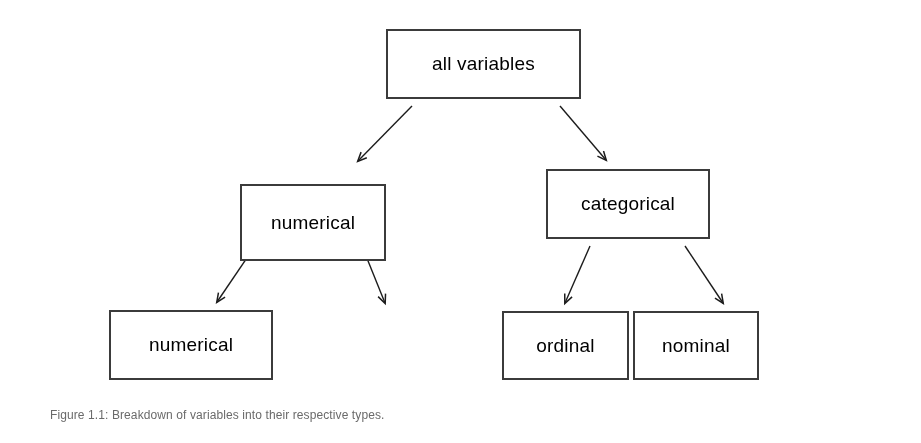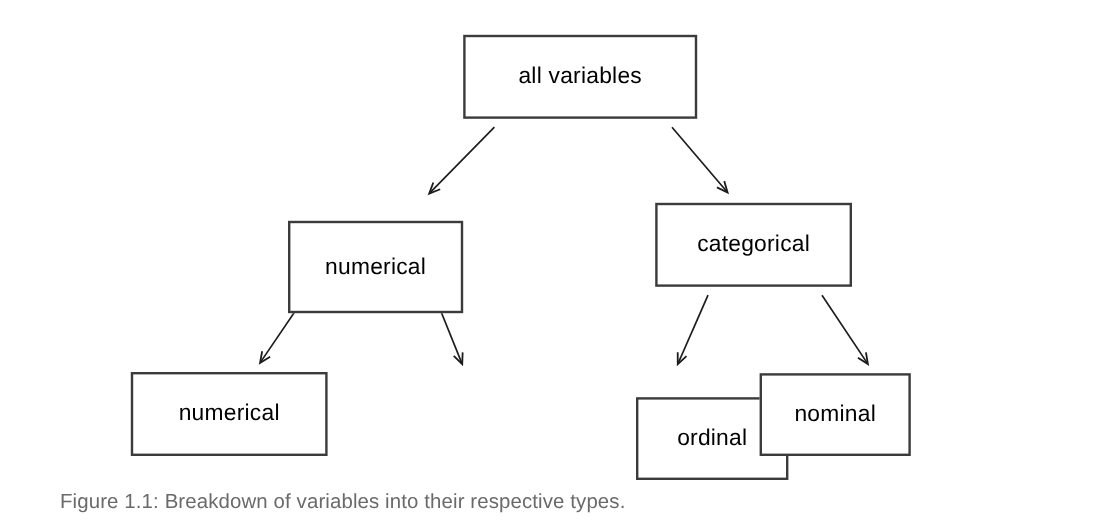--- a/index.html
+++ b/index.html
@@ -33,28 +33,28 @@
     justify-content: center;
     color: #000000;
     font-size: 19px;
     letter-spacing: 0.2px;
   }
   .node-all-variables { left: 386px; top: 29px;  width: 195px; height: 70px; }
   .node-numerical     { left: 240px; top: 184px; width: 146px; height: 77px; }
   .node-categorical   { left: 546px; top: 169px; width: 164px; height: 70px; }
   .node-discrete      { left: 109px; top: 310px; width: 164px; height: 70px; }
   .node-continuous    { left: 312px; top: 311px; width: 136px; height: 69px; }
-  .node-ordinal       { left: 530px; top: 311px; width: 127px; height: 69px; margin-top: 20px; }
+  .node-ordinal       { left: 502px; top: 311px; width: 127px; height: 69px; }
   .node-nominal       { left: 633px; top: 311px; width: 126px; height: 69px; }
   .caption {
     position: absolute;
     left: 50px;
     top: 408px;
     color: #6a6a6a;
-    font-size: 17px;
+    font-size: 12px;
     letter-spacing: 0.1px;
   }
 </style>
 </head>
 <body>
 
 <div class="stage">
 
   <svg class="edges" viewBox="0 0 921 443" xmlns="http://www.w3.org/2000/svg">
     <defs>

